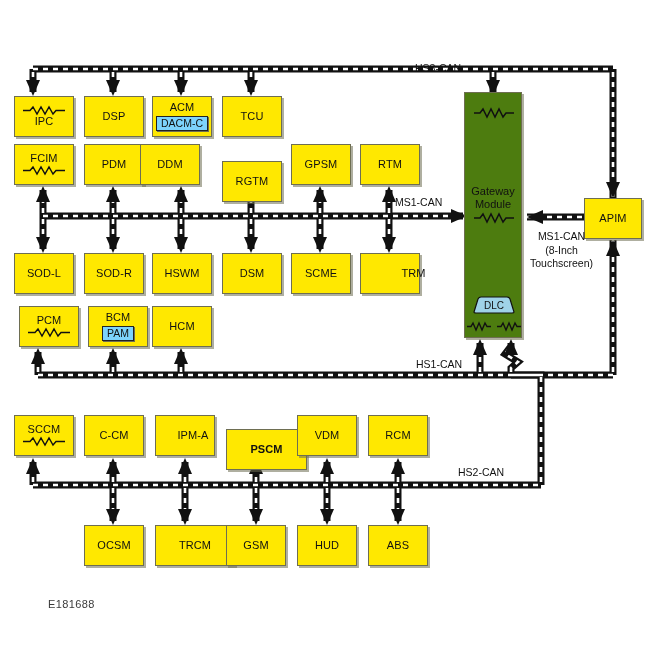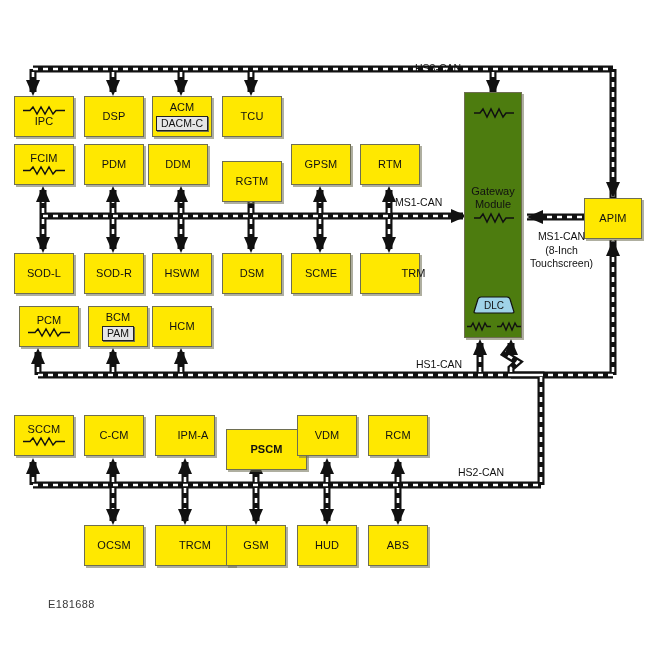--- a/index.html
+++ b/index.html
@@ -6,21 +6,21 @@
   body{width:650px;height:650px;position:relative;overflow:hidden;
        font-family:"Liberation Sans",sans-serif;}
   #canvas{position:absolute;left:0;top:0;width:650px;height:650px;}
   .node{position:absolute;background:#ffe800;border:1px solid #6e6e52;
         box-shadow:2px 2px 0 rgba(110,110,82,.55);
         display:flex;flex-direction:column;align-items:center;
         justify-content:center;box-sizing:border-box;}
   .node .lbl{font-size:11px;color:#111;line-height:1.05;text-align:center;
              letter-spacing:.1px;}
   .node .sub{font-size:10.5px;color:#111;border:1px solid #222;
-             background:#e5e5e5;padding:0 4px;margin-top:2px;line-height:1.25;
+             background:#7dd3fc;padding:0 4px;margin-top:2px;line-height:1.25;
              box-shadow:1px 1px 0 #6e6e52;}
   .gw{position:absolute;background:#4d7c0f;border:1px solid #6e6e52;
       box-shadow:2px 2px 0 rgba(110,110,82,.55);box-sizing:border-box;}
   .gw .gwlbl{position:absolute;left:0;right:0;text-align:center;
              font-size:11px;color:#111;line-height:1.15;}
   .res{position:absolute;}
   .buslbl{position:absolute;font-size:10.5px;color:#111;white-space:nowrap;
           line-height:1.3;text-align:center;}
   .cap{position:absolute;left:8px;top:598px;font-size:11px;color:#3a3a3a;
        letter-spacing:.4px;margin-left:40px;}
@@ -215,21 +215,21 @@
       </div>
       <div class="node" style="left: 14px; top: 144px; width: 60px; height: 41px;">
         <div class="lbl">FCIM</div>
         <svg class="res" width="46" height="11" style="position:relative;">
           <path d="M2,5.5 L9,5.5 L12,2 L16,9 L20,2 L24,9 L28,2 L32,9 L35,5.5 L44,5.5" stroke="#111" stroke-width="1.4" fill="none"></path>
         </svg>
       </div>
       <div class="node" style="left: 84px; top: 144px; width: 60px; height: 41px;">
         <div class="lbl">PDM</div>
       </div>
-      <div class="node" style="left: 148px; top: 144px; width: 60px; height: 41px;">
+      <div class="node" style="left: 140px; top: 144px; width: 60px; height: 41px;">
         <div class="lbl">DDM</div>
       </div>
       <div class="node" style="left: 222px; top: 144px; width: 60px; height: 41px; margin-top: 17px;">
         <div class="lbl">RGTM</div>
       </div>
       <div class="node" style="left: 291px; top: 144px; width: 60px; height: 41px;">
         <div class="lbl">GPSM</div>
       </div>
       <div class="node" style="left: 360px; top: 144px; width: 60px; height: 41px;">
         <div class="lbl">RTM</div>

